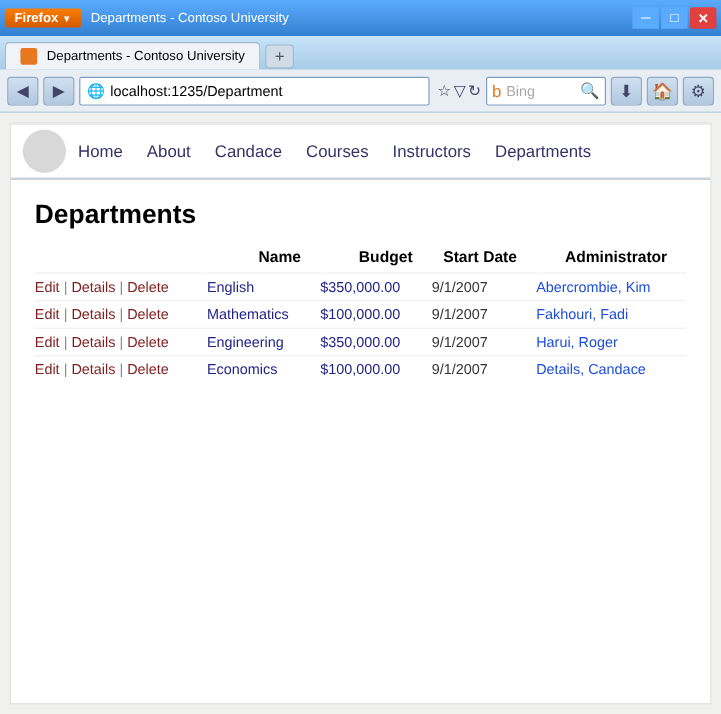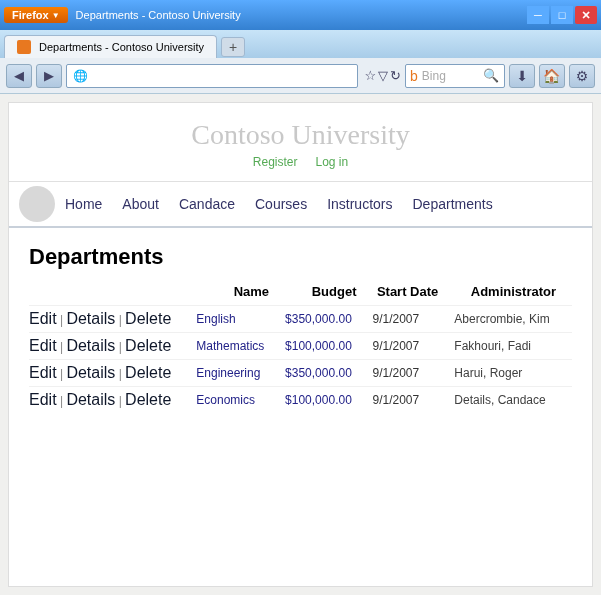--- a/index.html
+++ b/index.html
@@ -110,26 +110,26 @@
 
     
     .page-body { padding: 16px 20px; }
     .page-heading { font-size: 22px; font-weight: bold; color: #000; margin-bottom: 10px; }
     .create-link { color: #00a; font-size: 13px; text-decoration: none; display: block; margin-bottom: 14px; }
 
     
     table { border-collapse: collapse; width: 100%; }
     th { text-align: right; font-size: 13px; font-weight: bold; color: #000; padding: 4px 16px 6px 0; }
     td { font-size: 12px; padding: 4px 16px 4px 0; vertical-align: middle; }
-    td.actions a { color: #0f172a; text-decoration: none; font-size: 16px; }
+    td.actions a { color: #7f1d1d; text-decoration: none; font-size: 12px; }
     td.actions span { color: #888; }
     td.name { color: #228; }
     td.budget { color: #228; }
     td.date { color: #333; }
-    td.admin { color: #404040; }
+    td.admin { color: #1d4ed8; }
 
     
     .footer { text-align: center; font-size: 11px; color: #888; padding: 16px; margin-top: 10px; }
 
     
     .header-divider { border: none; border-top: 1px solid #e0e0e0; margin: 0; }
     .avatar { width: 36px; height: 36px; background: #d8d8d8; border-radius: 50%; }
   </style>
 </head>
 <body>
@@ -156,47 +156,40 @@
       <span>Departments - Contoso University</span>
     </div>
     <div class="tab-new">+</div>
   </div>
 
   <div class="addressbar">
     <button class="nav-btn">◀</button>
     <button class="nav-btn">▶</button>
     <div class="address-box">
       <span style="color:#555; font-size:12px; margin-right:4px;">🌐</span>
+      <span>localhost:1235/Department</span>
     </div>
     <div class="address-icons">
       <span class="addr-icon">☆</span>
       <span class="addr-icon">▽</span>
       <span class="addr-icon">↻</span>
     </div>
     <div class="search-box">
       <span class="search-icon-orange">b</span>
       <span style="font-size:12px; color:#aaa;">Bing</span>
       <span style="margin-left:auto; font-size:13px; color:#888;">🔍</span>
     </div>
     <button class="toolbar-btn">⬇</button>
     <button class="toolbar-btn">🏠</button>
     <button class="toolbar-btn">⚙</button>
   </div>
 
   <div class="browser-content">
     <div class="page">
 
-      <div class="uni-header">
-        <div class="uni-title">Contoso University</div>
-        <div class="uni-links">
-          <a href="#">Register</a>
-          &nbsp;
-          <a href="#">Log in</a>
-        </div>
-      </div>
       <hr class="header-divider">
 
       <div style="display:flex; align-items:center; background:white; padding: 4px 10px; border-bottom: 2px solid #c8d0da;">
         <div class="avatar" style="margin-right:10px;"></div>
         <nav class="nav-bar" style="border:none; margin:0; padding:4px 0;">
           <a href="#">Home</a>
           <a href="#">About</a>
           <a href="#">Candace</a>
           <a href="#">Courses</a>
           <a href="#">Instructors</a>

